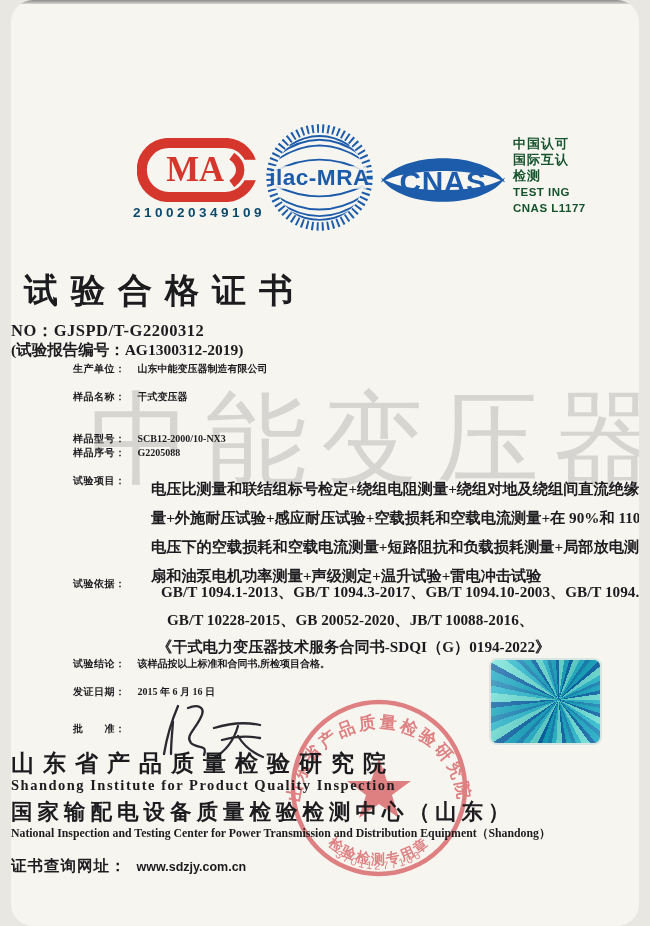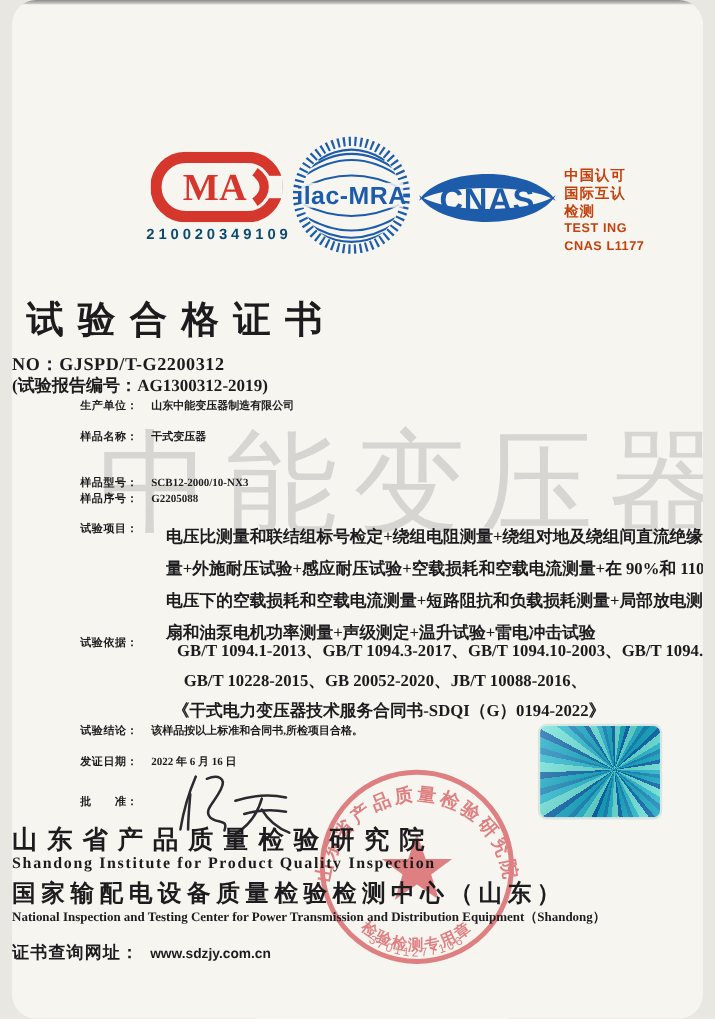--- a/index.html
+++ b/index.html
@@ -13,21 +13,21 @@
     color:#1c1c1e;
     border-radius:22px;
   }
   .top-edge{position:absolute;left:0;top:0;width:650px;height:4px;
     background:linear-gradient(to bottom,#8a8a8a,#d8d6d1);}
   .abs{position:absolute;}
   .center{left:0;width:650px;text-align:left;}
   
   .cma-number{left:122px;top:205px;color:#0c4a6e;font-weight:bold;
     font-size:13.5px;letter-spacing:3.5px;font-family:"Liberation Sans","DejaVu Sans",sans-serif;}
-  .cnas-side{left:502px;top:152px;color:#c2410c;
+  .cnas-side{left:502px;top:136px;color:#14532d;
     font-family:"Liberation Sans","DejaVu Sans",sans-serif;font-weight:bold;line-height:16px;}
   .cnas-side .cn{font-size:13px;letter-spacing:1px;}
   .cnas-side .en{font-size:11.5px;letter-spacing:0.5px;}
   
   .title{top:268px;font-size:34px;font-weight:bold;letter-spacing:13px;text-indent:13px;}
   .no-line{top:320px;font-size:16.5px;font-weight:bold;letter-spacing:0.5px;}
   .report-line{top:340px;font-size:15.5px;font-weight:bold;}
   
   .watermark{
     left:78px;top:372px;width:650px;
@@ -146,21 +146,21 @@
     <span class="lab">试验依据：</span>
   </div>
   <div class="abs mline" style="top:577px;left:150px;">GB/T 1094.1-2013、GB/T 1094.3-2017、GB/T 1094.10-2003、GB/T 1094.11-2007、</div>
   <div class="abs mline" style="top:605px;left:156px;">GB/T 10228-2015、GB 20052-2020、JB/T 10088-2016、</div>
   <div class="abs mline" style="top:632px;left:146px;">《干式电力变压器技术服务合同书-SDQI（G）0194-2022》</div>
 
   <div class="abs frow" style="top:657px;">
     <span class="lab">试验结论：</span><span class="val">该样品按以上标准和合同书,所检项目合格。</span>
   </div>
   <div class="abs frow" style="top:685px;">
-    <span class="lab">发证日期：</span><span class="val">2022 年 6 月 16 日</span>
+    <span class="lab">发证日期：</span><span class="val">2015 年 6 月 16 日</span>
   </div>
   <div class="abs frow" style="top:722px;">
     <span class="lab">批　　准：</span>
   </div>
 
   <svg class="abs sig" width="115" height="62" viewBox="0 0 115 62">
     <g fill="none" stroke="#2a2a30" stroke-width="2.3" stroke-linecap="round">
       <path d="M22,8 C16,22 11,38 8,56"></path>
       <path d="M17,24 C16,36 15,46 15,56"></path>
       <path d="M32,10 C42,6 50,9 45,19 C39,32 29,38 35,45 C41,51 52,46 48,57"></path>

